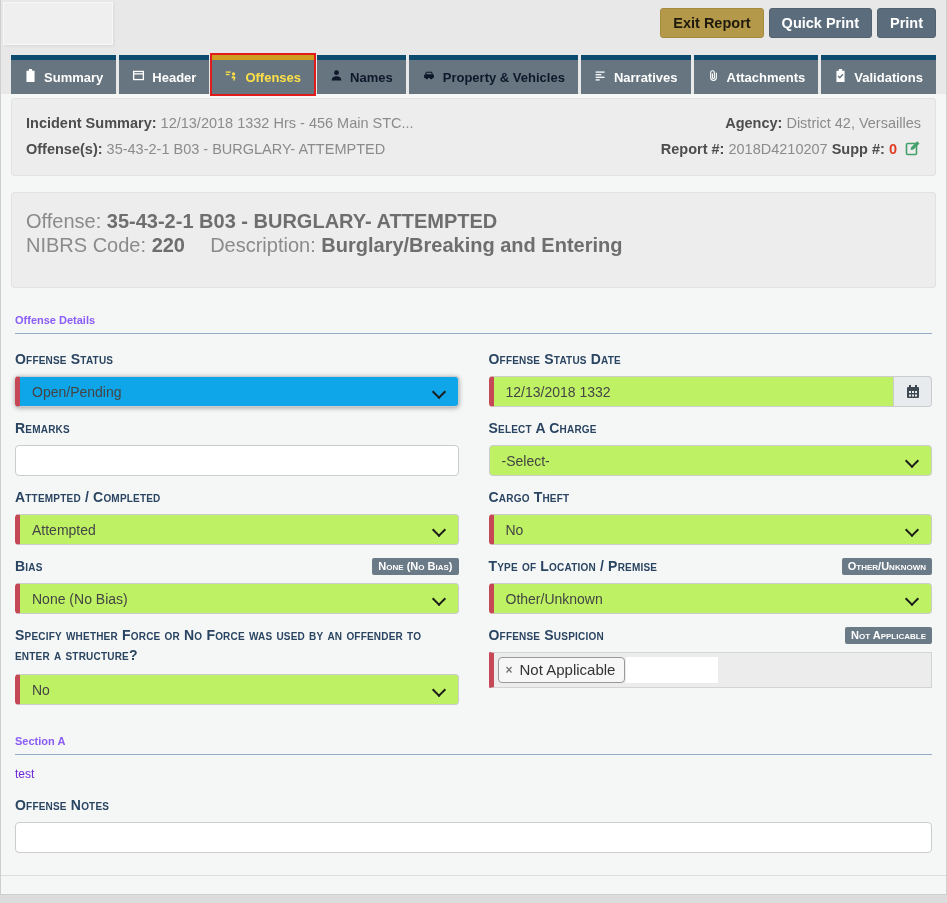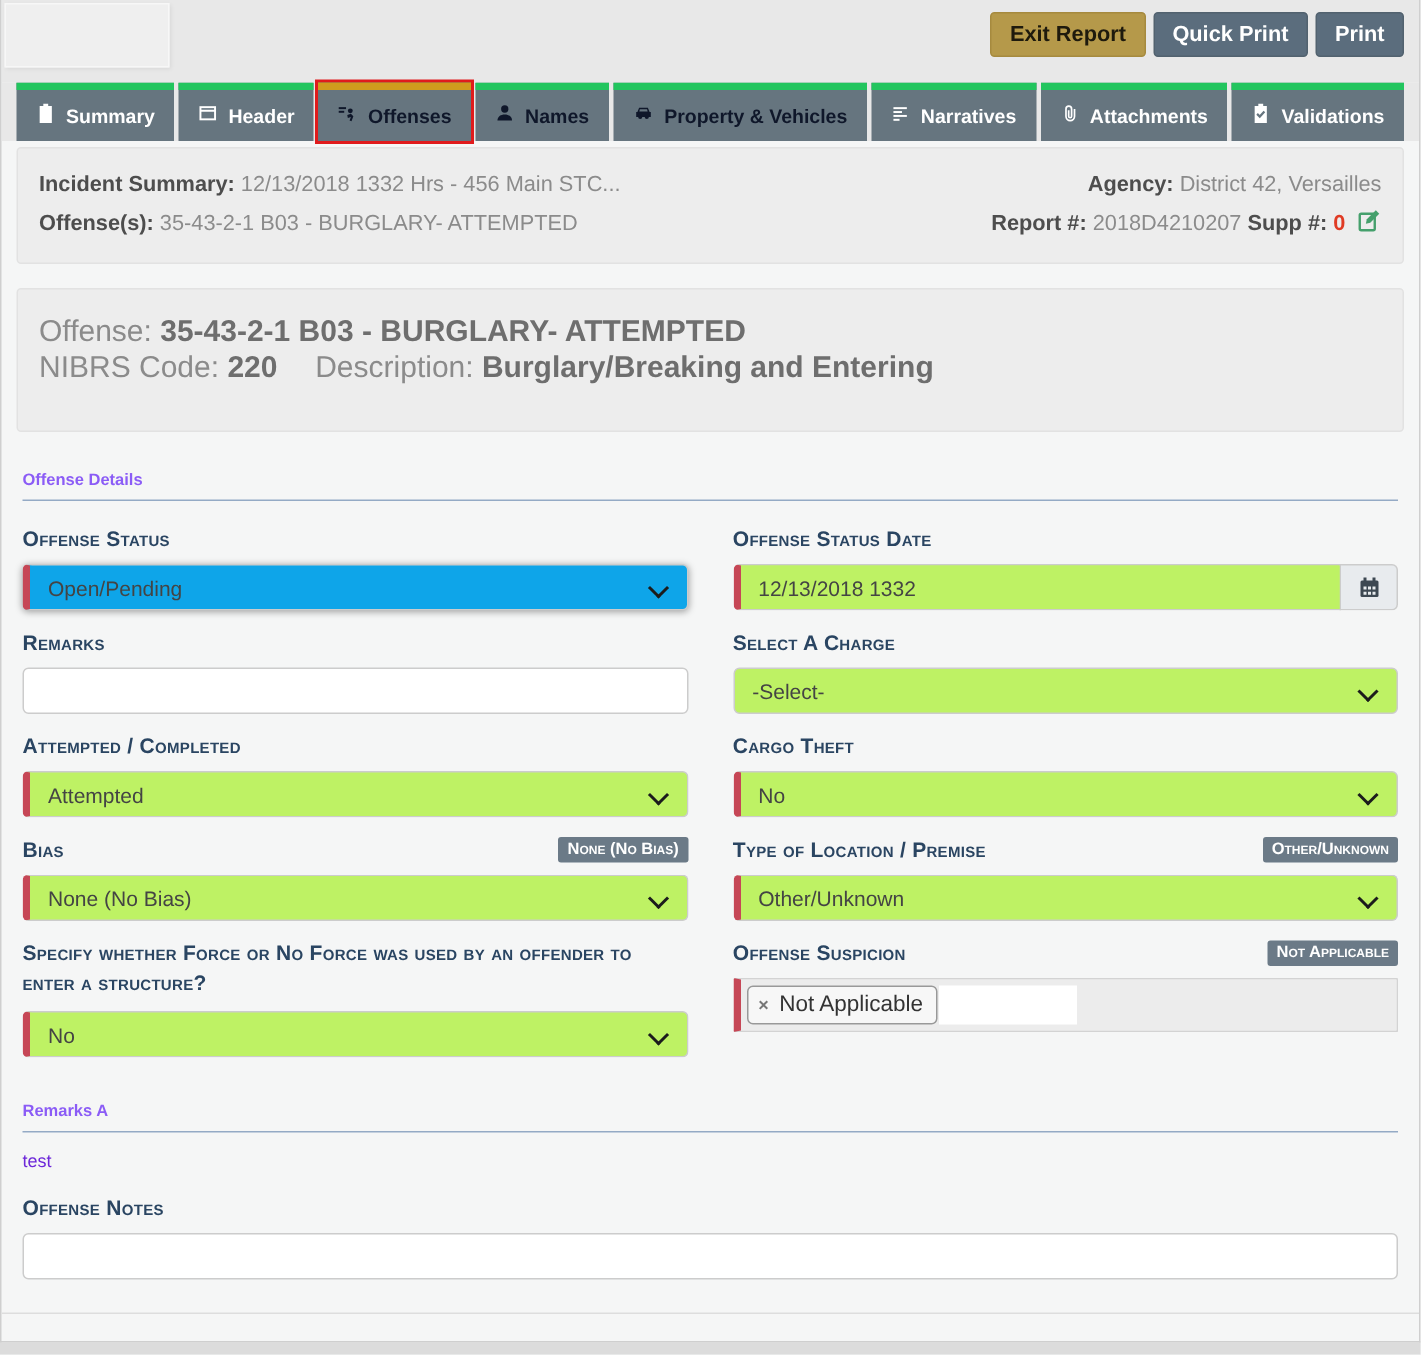--- a/index.html
+++ b/index.html
@@ -25,30 +25,30 @@
   }
   .top-buttons { position: absolute; right: 10px; top: 8px; display: flex; gap: 5px; }
   .btn { border-radius: 3px; font-size: 14.5px; font-weight: bold; padding: 6px 12px; cursor: pointer; border: 1px solid transparent; font-family: "Liberation Sans", sans-serif; }
   .btn-gold { background: #b5994a; border-color: #a68a3e; color: #1e1a0d; }
   .btn-slate { background: #5b6d7d; border-color: #52626f; color: #ffffff; }
   
   .tab-bar { background: #e8e8e8; padding: 0 10px; display: flex; gap: 3px; height: 39px; }
   .tab {
     flex: 1 1 auto;
     background: #66757f;
-    border-top: 5px solid #22c55e;
+    border-top: 5px solid #0c4a6e;
     color: #ffffff;
     display: flex; align-items: center; justify-content: center; gap: 7px;
     font-size: 13px; font-weight: bold; cursor: pointer; white-space: nowrap;
     padding: 0 10px;
   }
   .tab svg { flex: 0 0 auto; }
   .tab--maroon { color: #0f172a; }
   .tab--active {
-    color: #0f172a;
+    color: #fde047;
     border-top-color: #cf9c1d;
     box-shadow: 0 0 0 2px #e01b1c;
     position: relative; z-index: 2; text-align: center;
   }
   
   .info-box {
     margin: 4px 10px 0 10px;
     background: #ededed; border: 1px solid #e2e2e2; border-radius: 3px;
     padding: 11px 14px; font-size: 14.5px;
   }
@@ -357,21 +357,21 @@
         <div class="multiselect">
           <span class="chip">
             <span class="chip-x">×</span>
             <span>Not Applicable</span>
           </span>
           <span class="chip-gap"></span>
         </div>
       </div>
     </div>
 
-    <div class="section-title" style="margin-top:30px;">Remarks A</div>
+    <div class="section-title" style="margin-top:30px;">Section A</div>
     <hr class="section-rule">
     <div class="plain-note">test</div>
 
     <div class="fld" style="margin-top:0;">
       <div class="lbl-row">
           <span class="lbl">Offense Notes</span>
         </div>
       <input class="text-input" type="text" value="" style="">
     </div>
   </div>

